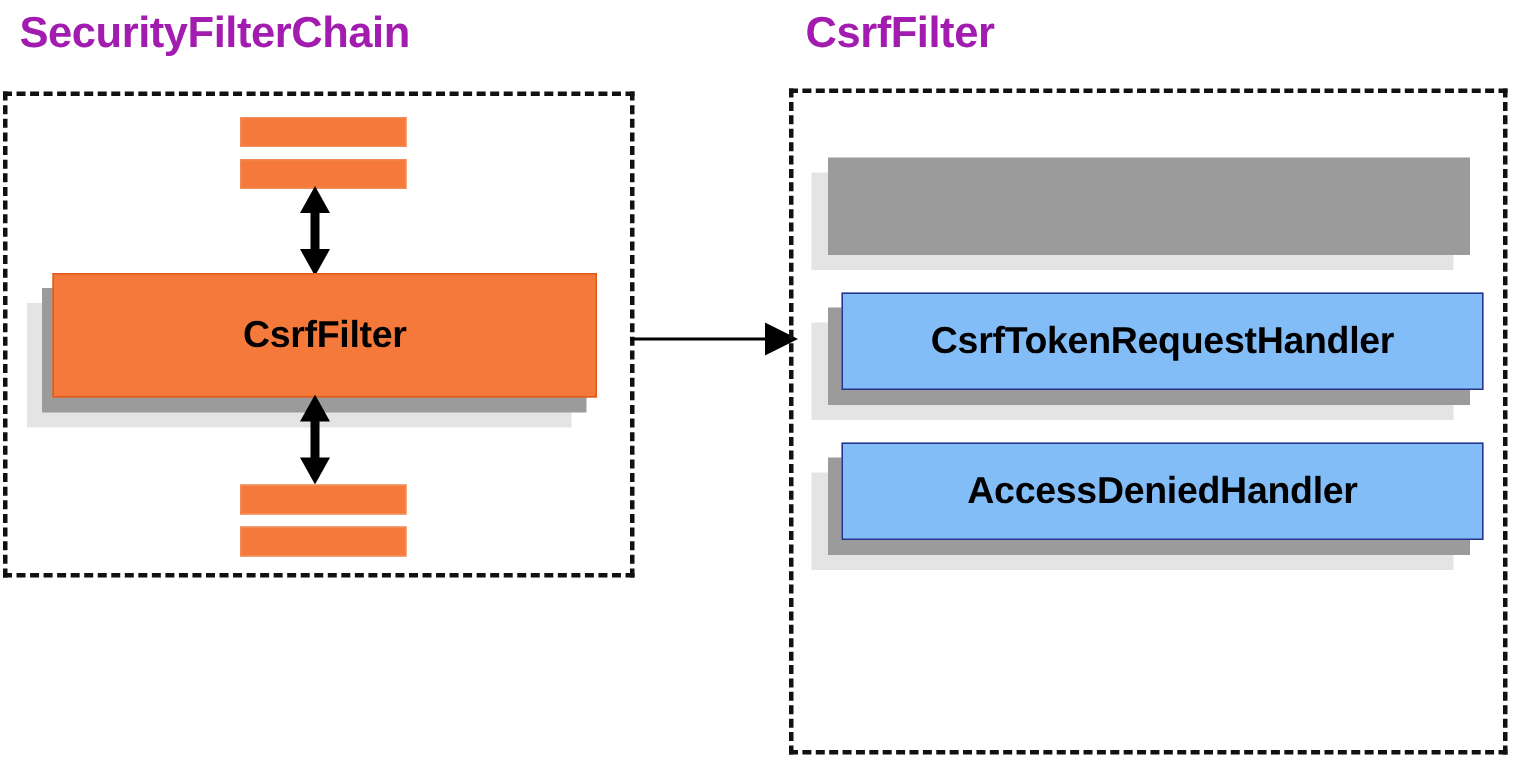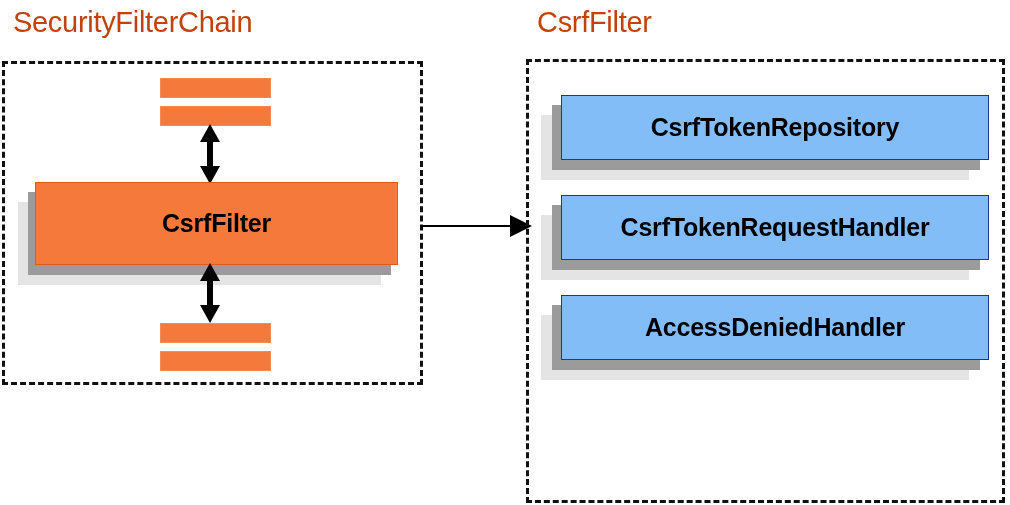--- a/index.html
+++ b/index.html
@@ -13,22 +13,22 @@
     height: 505px;
     background: #ffffff;
     font-family: "Liberation Sans", sans-serif;
     overflow: hidden;
   }
 
   
   .panel-title {
     position: absolute;
     font-size: 29px;
-    font-weight: normal;
-    color: #c2410c;
+    font-weight: bold;
+    color: #a21caf;
     letter-spacing: -0.3px;
     white-space: nowrap;
     line-height: 1;
   }
   #title-left  { left: 13px; top: 8px; }
   #title-right { left: 537px; top: 8px; }
 
   
   .dashed-box {
     position: absolute;
@@ -156,23 +156,20 @@
     <polygon points="112,12 90,1 90,23" fill="#000000"></polygon>
   </svg>
 
   <div class="panel-title" id="title-right">CsrfFilter</div>
 
   <div class="dashed-box" id="box-right"></div>
 
   <div class="stack blue blue-stack" id="blue-stack-0">
     <div class="layer back"></div>
     <div class="layer mid"></div>
-    <div class="layer front">
-      <span class="label">CsrfTokenRepository</span>
-    </div>
   </div>
 
   <div class="stack blue blue-stack" id="blue-stack-1">
     <div class="layer back"></div>
     <div class="layer mid"></div>
     <div class="layer front">
       <span class="label">CsrfTokenRequestHandler</span>
     </div>
   </div>
 

